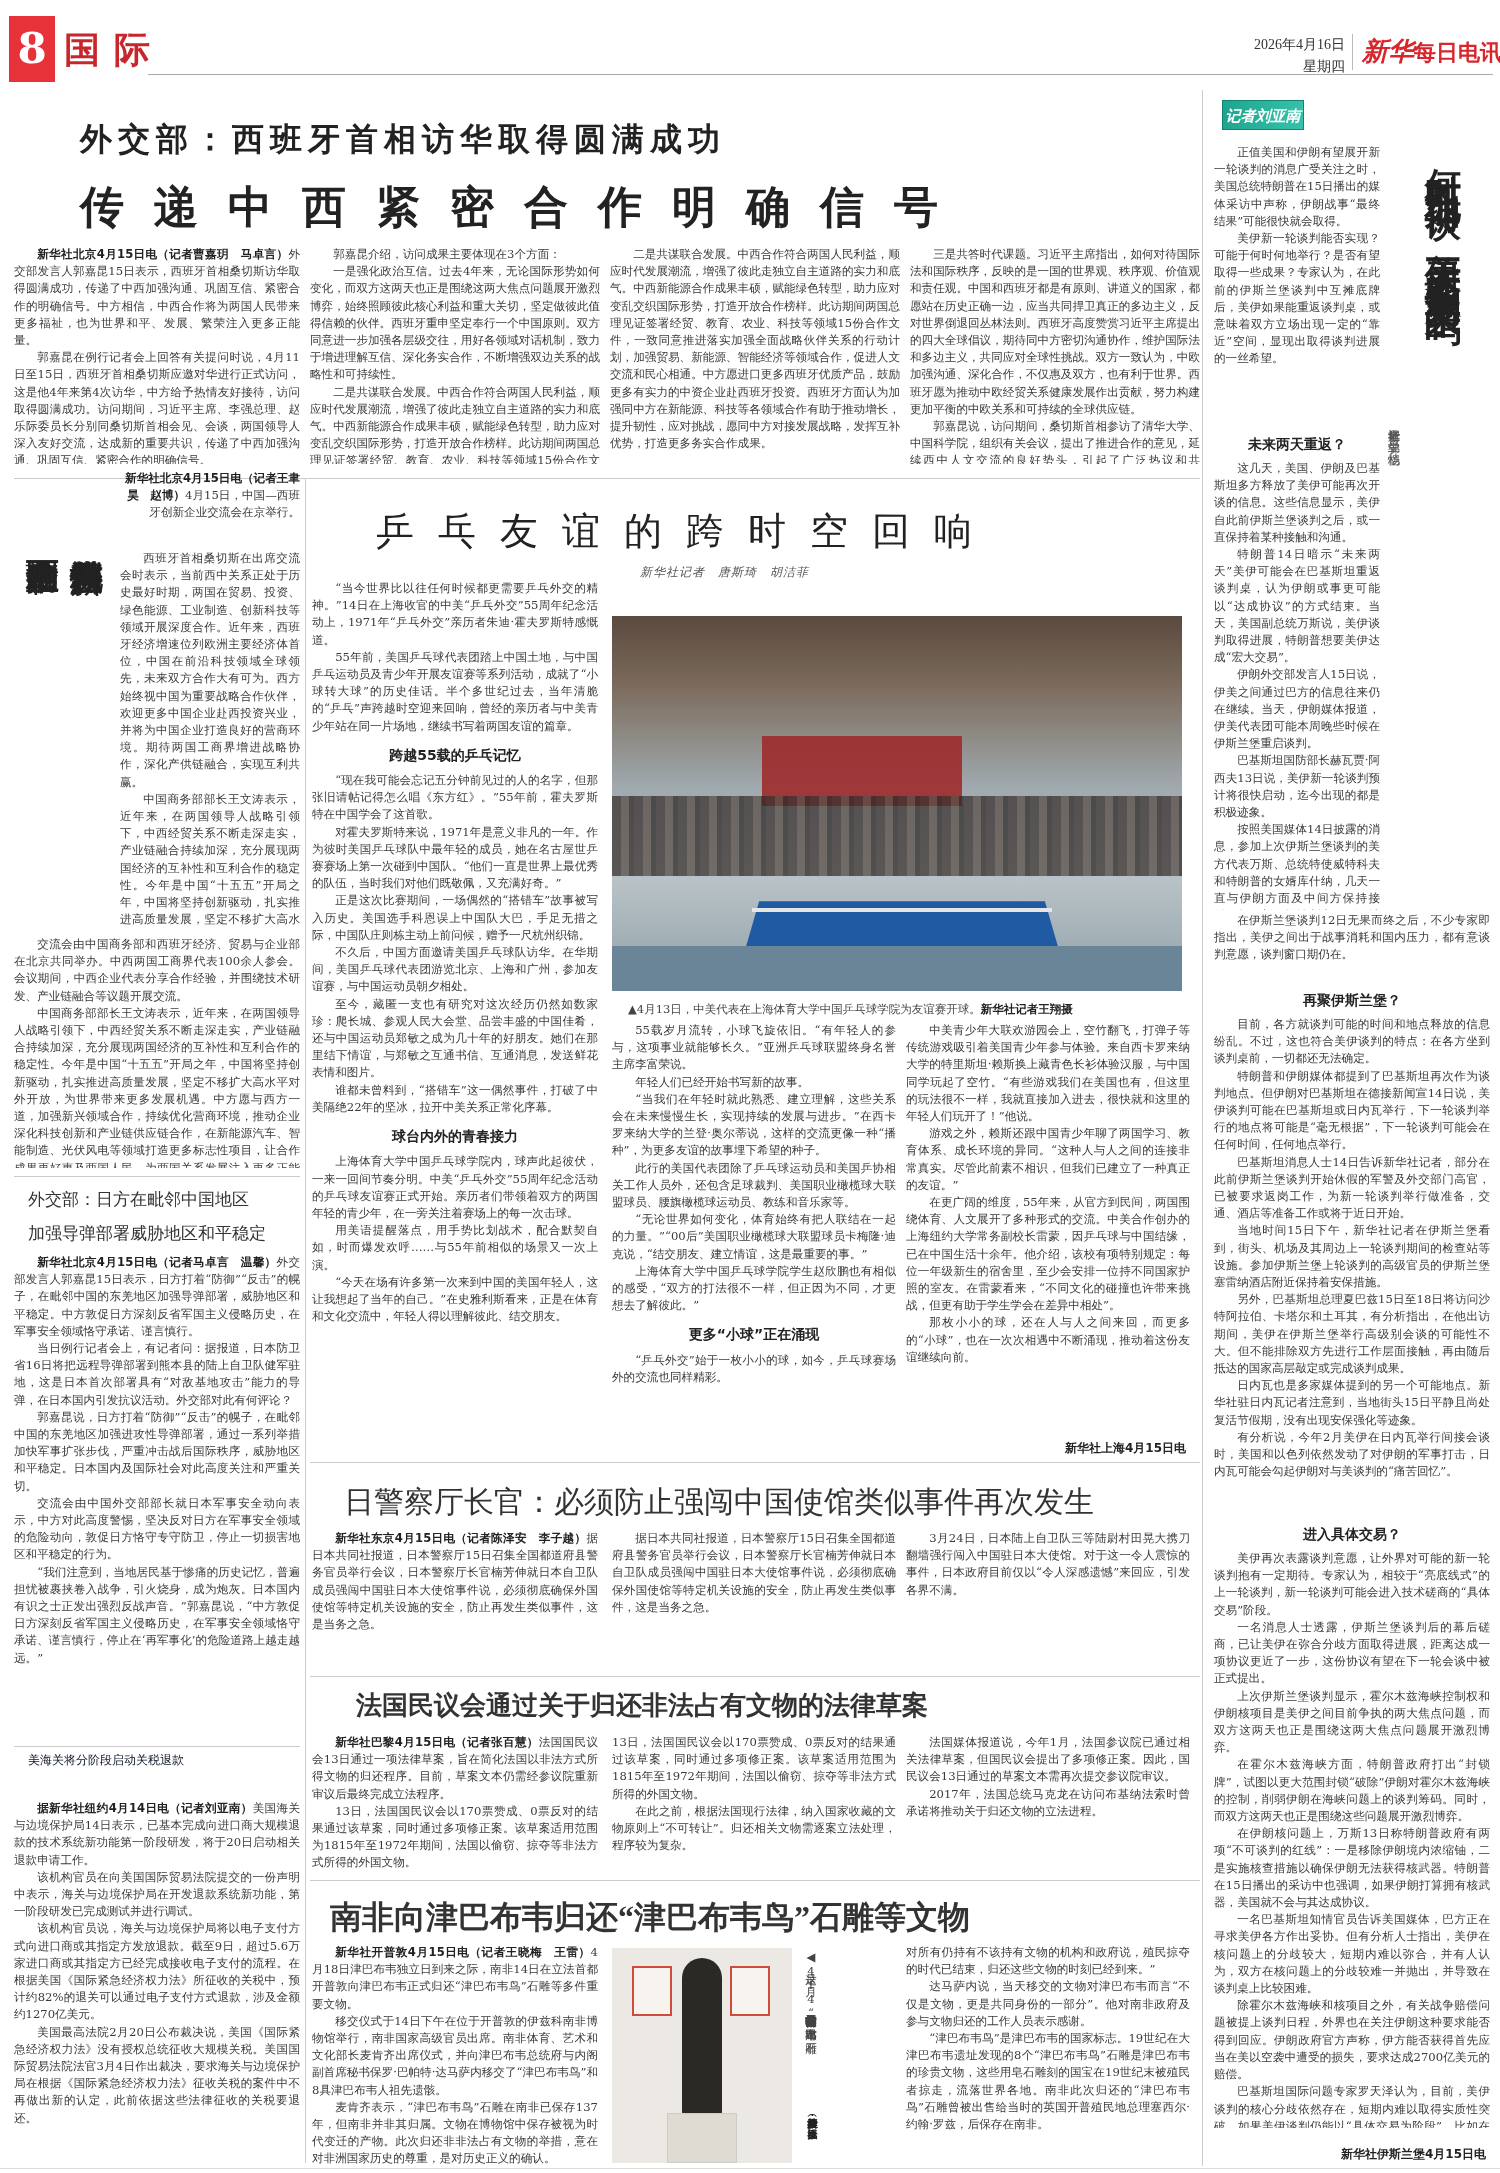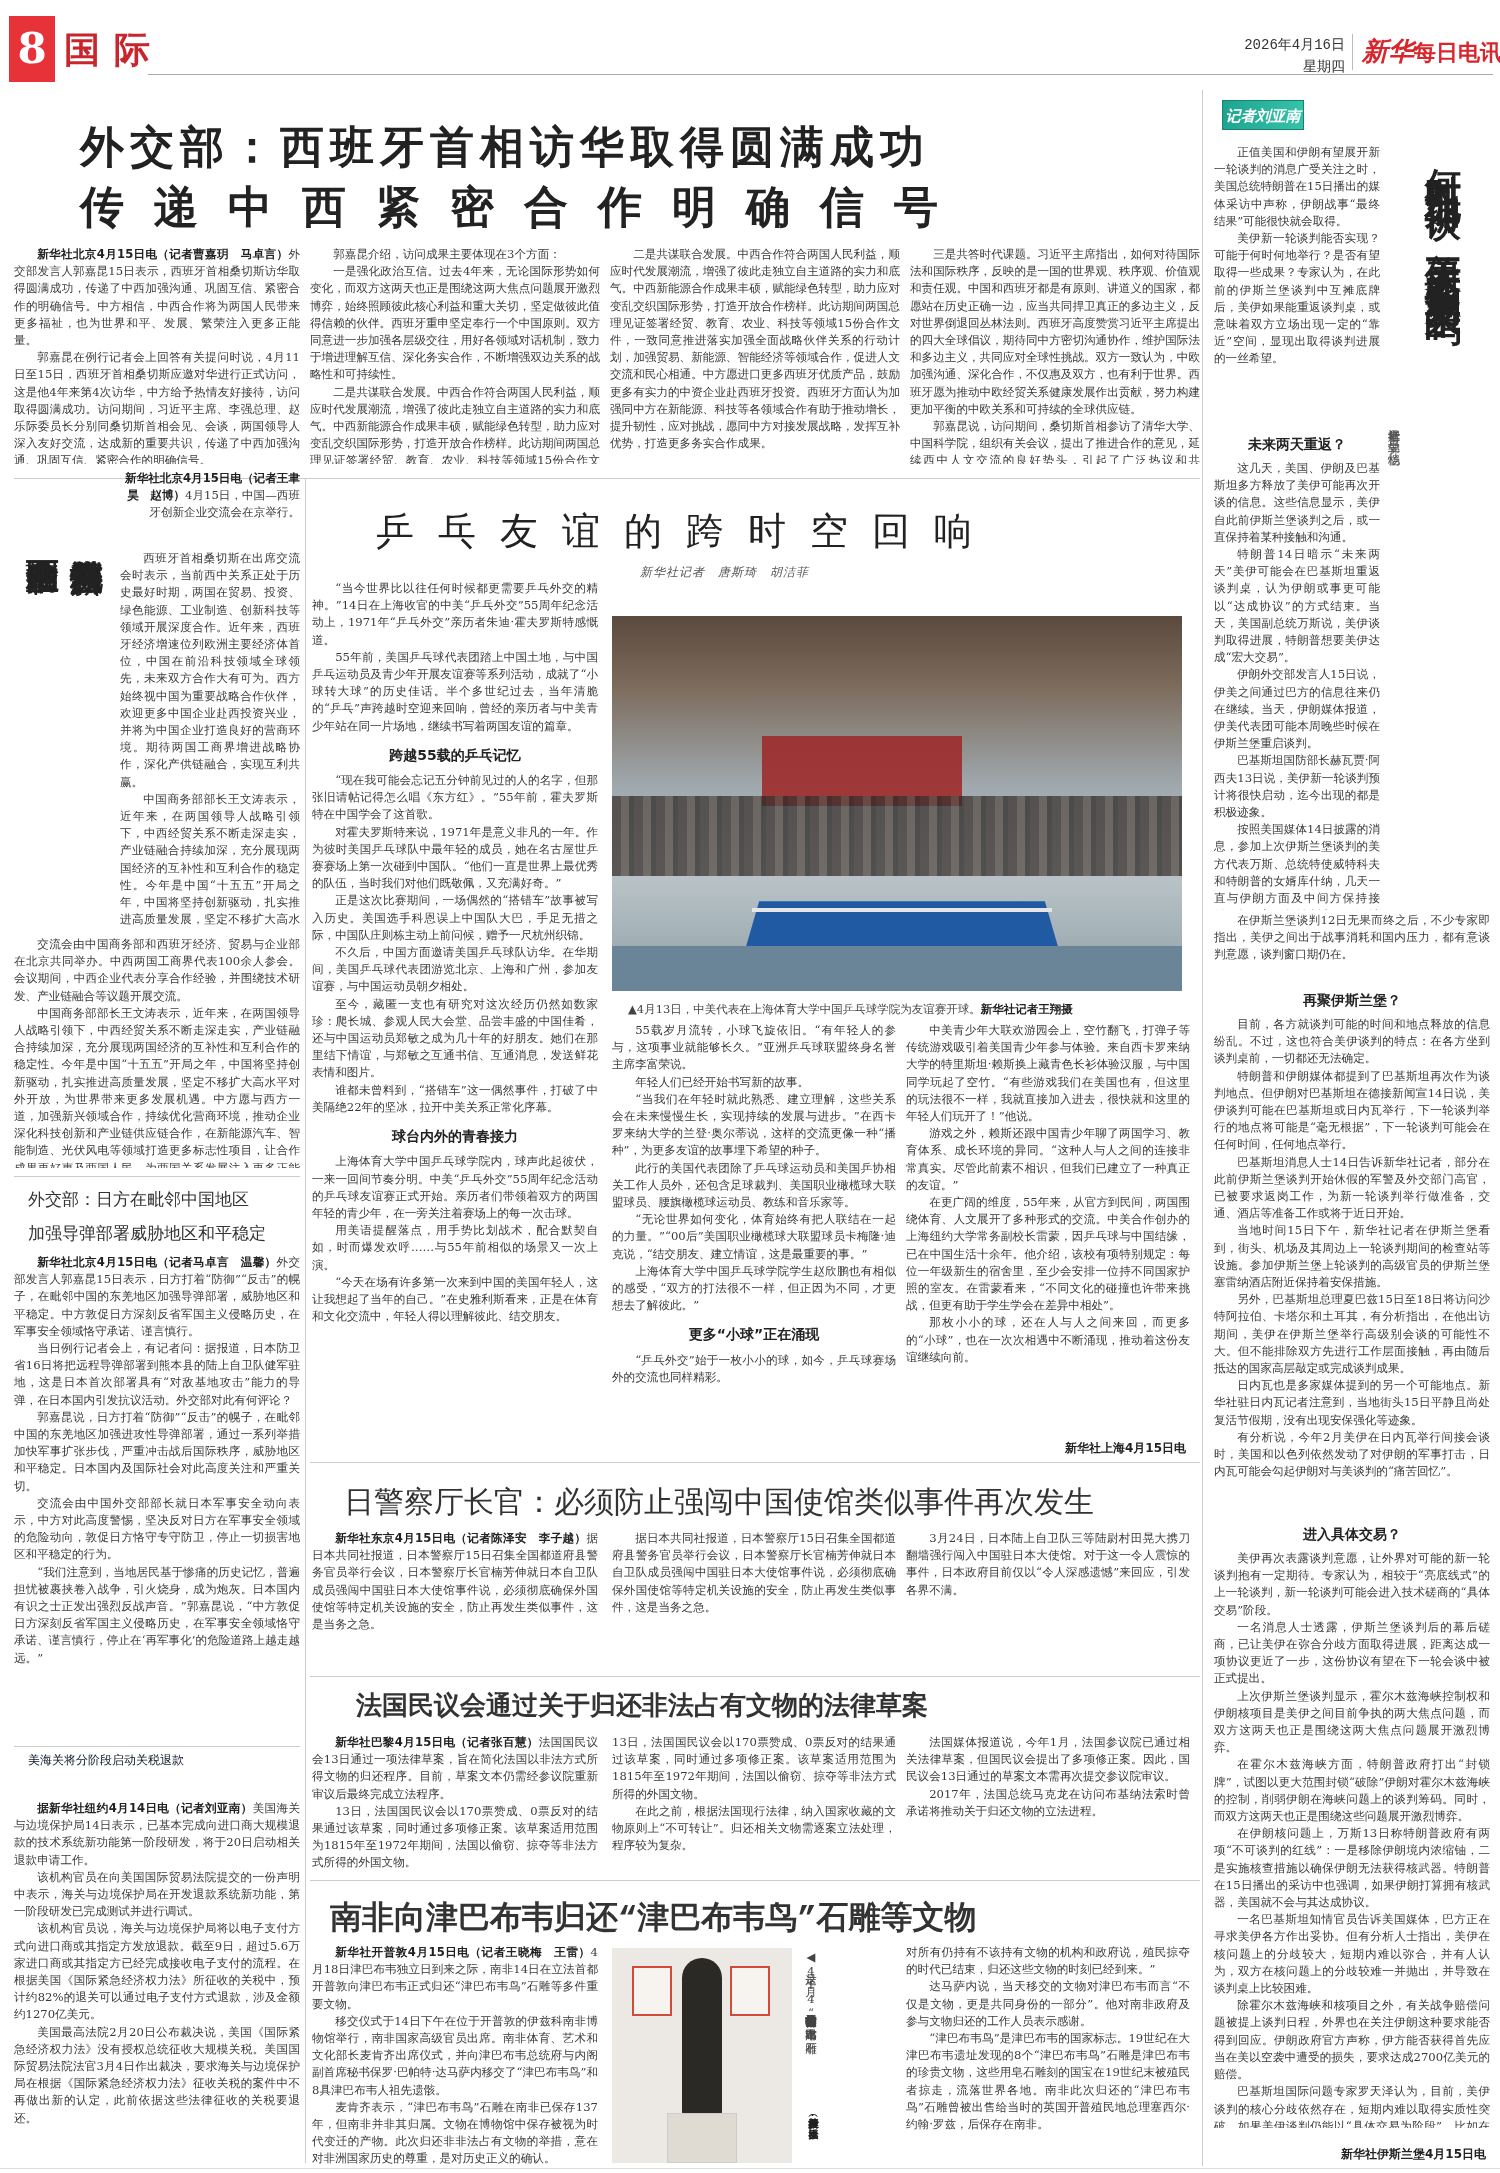--- a/index.html
+++ b/index.html
@@ -2,21 +2,21 @@
 <html><head>
 <meta charset="utf-8">
 <style>
 *{box-sizing:border-box;margin:0;padding:0}
 html,body{width:1500px;height:2173px;background:#fff;overflow:hidden}
 body{font-family:"DejaVu Serif","Liberation Serif",serif;color:#333;position:relative}
 .abs{position:absolute}
 .txt{font-size:11.6px;line-height:17.2px;text-align:justify;color:#3a3a3a;overflow:hidden}
 .txt p{text-indent:2em}
 .txt .lead{font-family:"DejaVu Sans","Liberation Sans",sans-serif;font-weight:bold;color:#222}
-.sans{font-family:Liberation Mono, monospace}
+.sans{font-family:Liberation Serif, serif}
 .vline{position:absolute;width:1px;background:#ccc}
 .hline{position:absolute;height:1px;background:#ccc}
 .subhead{font-family:"DejaVu Sans","Liberation Sans",sans-serif;font-weight:bold;font-size:14px;color:#222;text-align:center}
 .headline{font-family:"DejaVu Serif","Liberation Serif",serif;font-weight:bold;color:#222;white-space:nowrap}
 .vert{writing-mode:vertical-rl;text-orientation:upright}
 .dateline{font-family:"DejaVu Sans","Liberation Sans",sans-serif;font-weight:bold;color:#222;font-size:12px;text-align:right}
 </style>
 </head>
 <body>
 
@@ -27,21 +27,21 @@
   <div class="abs sans" style="left:1195px;top:36px;font-size:14px;color:#333;text-align:right;width:150px;">
     <div>2026年4月16日</div>
     <div style="margin-top:4px;">星期四</div>
   </div>
   <div class="abs" style="left:1352px;top:34px;width:1px;height:36px;background:#bbb;"></div>
   <div class="abs" style="left:1362px;top:34px;font-size:26px;white-space:nowrap;">
     <span style="color:#d8262d;font-style:italic;font-weight:bold;font-family:'DejaVu Serif',serif;">新华</span><span style="color:#d8262d;font-family:'DejaVu Sans',sans-serif;font-weight:bold;font-size:22px;">每日电讯</span>
   </div>
 </div>
 
-<div class="abs headline" style="left:80px;top:118px;font-size:44px;letter-spacing:6px;">外交部：西班牙首相访华取得圆满成功</div>
+<div class="abs headline" style="left:80px;top:118px;font-size:32px;letter-spacing:6px;">外交部：西班牙首相访华取得圆满成功</div>
 <div class="abs headline" style="left:80px;top:178px;font-size:44px;letter-spacing:30px;">传递中西紧密合作明确信号</div>
 
 <div class="abs txt" style="left:14px;top:246px;width:286px;height:218px;">
   <p><span class="lead">新华社北京4月15日电（记者曹嘉玥　马卓言）</span><span>外交部发言人郭嘉昆15日表示，西班牙首相桑切斯访华取得圆满成功，传递了中西加强沟通、巩固互信、紧密合作的明确信号。中方相信，中西合作将为两国人民带来更多福祉，也为世界和平、发展、繁荣注入更多正能量。</span></p>
   <p>郭嘉昆在例行记者会上回答有关提问时说，4月11日至15日，西班牙首相桑切斯应邀对华进行正式访问，这是他4年来第4次访华，中方给予热情友好接待，访问取得圆满成功。访问期间，习近平主席、李强总理、赵乐际委员长分别同桑切斯首相会见、会谈，两国领导人深入友好交流，达成新的重要共识，传递了中西加强沟通、巩固互信、紧密合作的明确信号。</p>
 </div>
 <div class="abs txt" style="left:310px;top:246px;width:290px;height:218px;">
   <p>郭嘉昆介绍，访问成果主要体现在3个方面：</p>
   <p>一是强化政治互信。过去4年来，无论国际形势如何变化，而双方这两天也正是围绕这两大焦点问题展开激烈博弈，始终照顾彼此核心利益和重大关切，坚定做彼此值得信赖的伙伴。西班牙重申坚定奉行一个中国原则。双方同意进一步加强各层级交往，用好各领域对话机制，致力于增进理解互信、深化务实合作，不断增强双边关系的战略性和可持续性。</p>
   <p>二是共谋联合发展。中西合作符合两国人民利益，顺应时代发展潮流，增强了彼此走独立自主道路的实力和底气。中西新能源合作成果丰硕，赋能绿色转型，助力应对变乱交织国际形势，打造开放合作榜样。此访期间两国总理见证签署经贸、教育、农业、科技等领域15份合作文件，一致同意推进落实加强全面战略伙伴关系的行动计划，加强贸易、新能源、智能经济等领域合作，促进人文交流和民心相通。中方愿进口更多西班牙优质产品，鼓励更多有实力的中资企业赴西班牙投资。西班牙方面认为加强同中方在新能源、科技等各领域合作有助于推动增长，提升韧性，应对挑战，愿同中方对接发展战略，发挥互补优势，打造更多务实合作成果。</p>

